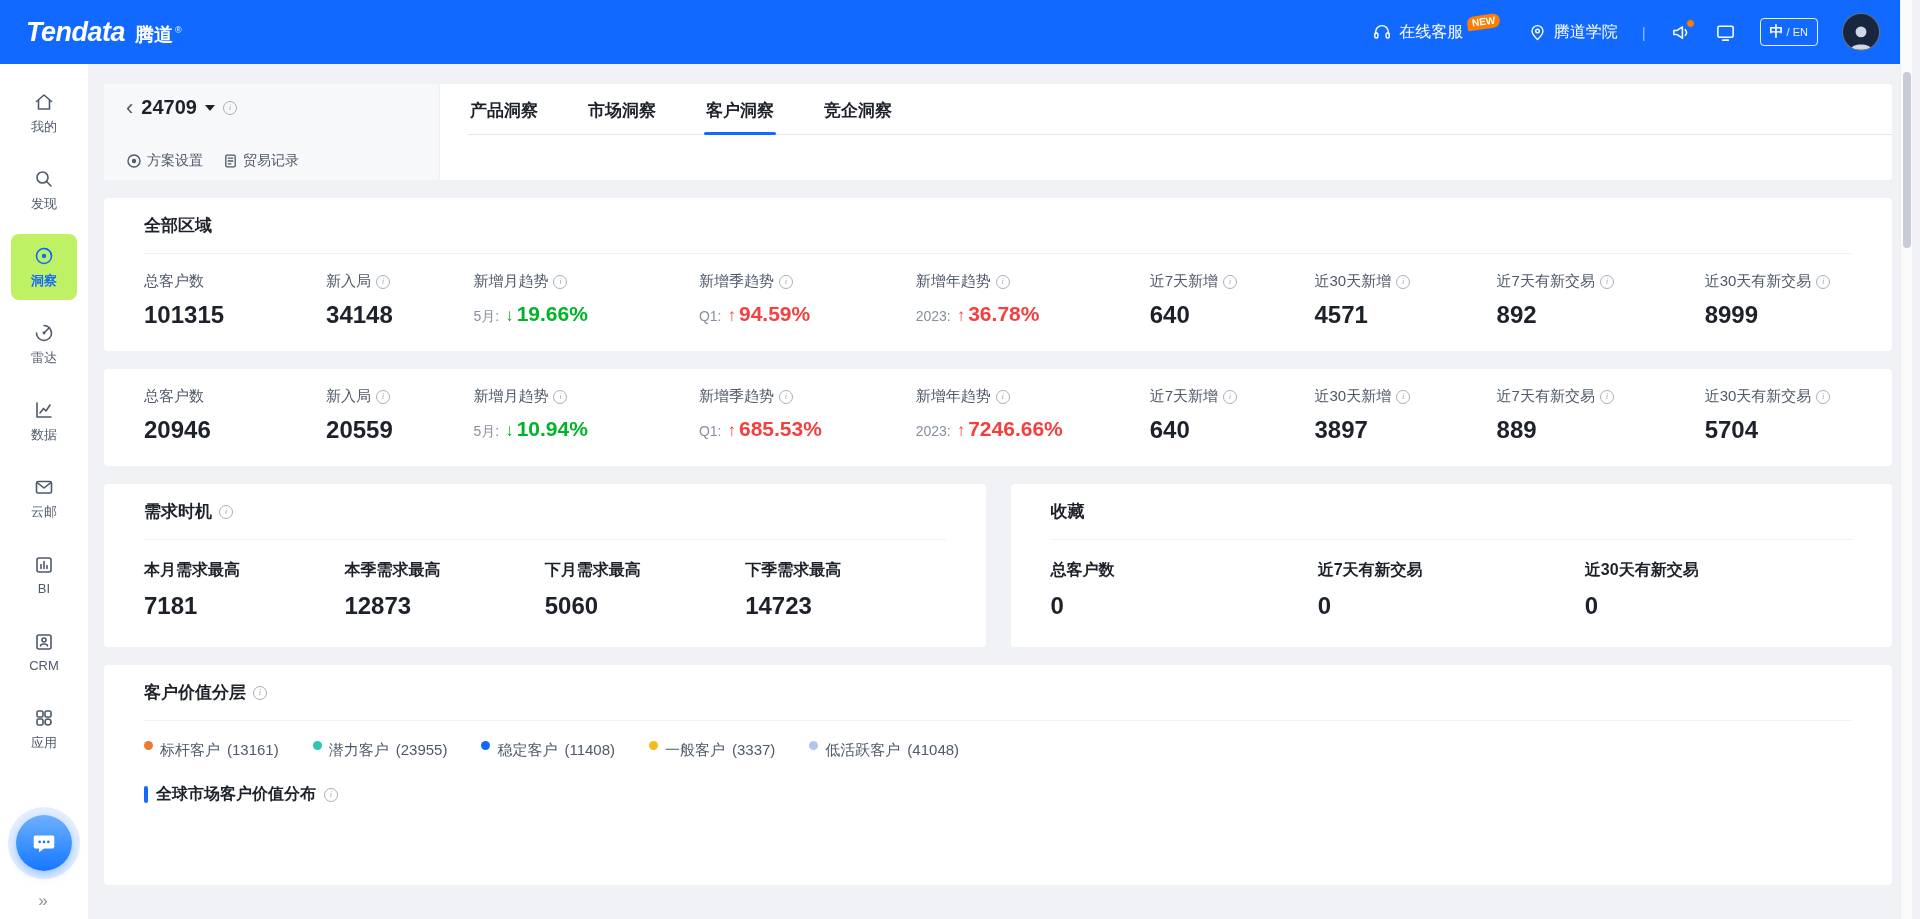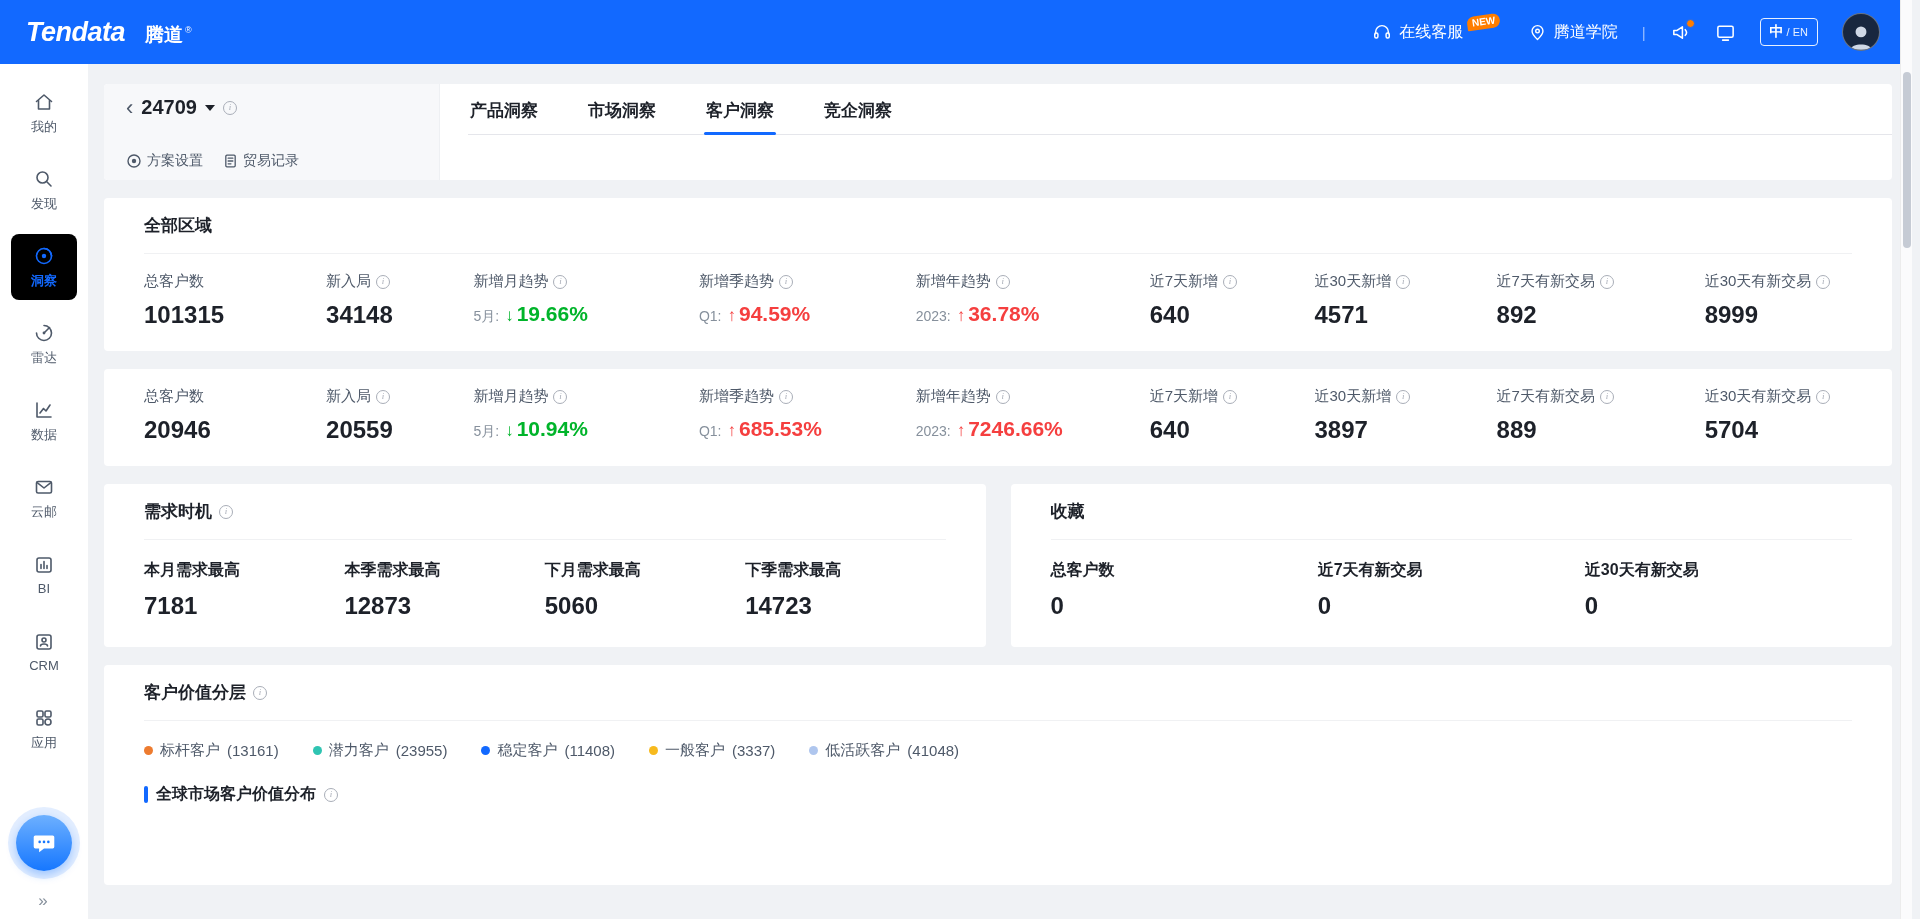--- a/index.html
+++ b/index.html
@@ -5,21 +5,21 @@
   * { box-sizing: border-box; margin: 0; padding: 0; }
   html,body { width:1920px; height:919px; overflow:hidden; }
   body { font-family:"Liberation Sans", sans-serif; background:#f0f2f5; color:#1d2129; }
   .app { position:relative; width:1912px; height:919px; }
 
   
   .hdr { position:absolute; top:0; left:0; width:1908px; height:64px; background:#1269ff;
          display:flex; align-items:center; padding:0 28px 0 26px; color:#fff; z-index:10; }
   .logo { display:flex; align-items:baseline; gap:2px; cursor:pointer; }
   .logo-main { font-size:27px; font-weight:700; font-style:italic; letter-spacing:-0.5px; }
-  .logo-cn { font-size:19px; font-weight:700; margin-left:18px; }
+  .logo-cn { font-size:19px; font-weight:700; margin-left:8px; }
   .logo-reg { font-size:9px; vertical-align:super; position:relative; top:-8px; }
   .hdr-right { margin-left:auto; display:flex; align-items:center; gap:24px; }
   .hdr-item { display:flex; align-items:center; gap:7px; font-size:16px; cursor:pointer; position:relative; }
   .new-badge { position:relative; top:-10px; left:-3px; background:#ff7d00; color:#fff; font-size:10px;
                font-weight:700; padding:1px 5px 2px; border-radius:8px 8px 8px 1px; transform:rotate(-8deg); }
   .hdr-divider { opacity:.55; font-size:15px; }
   .hdr-icon-btn { position:relative; display:flex; align-items:center; cursor:pointer; }
   .dot-badge { position:absolute; top:-3px; right:-4px; width:9px; height:9px; border-radius:50%;
                background:#ff7d00; border:1.5px solid #1269ff; }
   .lang-pill { display:flex; align-items:baseline; gap:3px; border:1px solid rgba(255,255,255,.9);
@@ -28,21 +28,21 @@
   .lang-en { font-size:11px; opacity:.9; }
   .avatar { width:38px; height:38px; border-radius:50%; background:#18273f; overflow:hidden;
             display:flex; align-items:flex-end; justify-content:center; cursor:pointer; border:1px solid rgba(255,255,255,.35); }
 
   
   .sidebar { position:absolute; top:64px; left:0; width:88px; height:855px; background:#fff;
              display:flex; flex-direction:column; align-items:center; padding-top:16px; gap:11px; z-index:5; }
   .side-item { width:66px; height:66px; border-radius:8px; display:flex; flex-direction:column;
                align-items:center; justify-content:center; gap:5px; color:#4e5969; cursor:pointer; }
   .side-item .side-label { font-size:13px; }
-  .side-item.active { background:#000000; color:#1269ff; font-weight:700; }
+  .side-item.active { background:#bef264; color:#1269ff; font-weight:700; }
   .chat-fab { position:absolute; bottom:48px; left:16px; width:56px; height:56px; border-radius:50%;
               background:linear-gradient(180deg,#6db0ff,#1677ff); display:flex; align-items:center; justify-content:center;
               box-shadow:0 0 0 8px rgba(22,119,255,.12), 0 4px 10px rgba(22,119,255,.35); cursor:pointer; }
   .side-collapse { position:absolute; bottom:8px; left:0; width:100%; text-align:center; color:#86909c;
                    font-size:17px; letter-spacing:2px; cursor:pointer; }
 
   
   .main { position:absolute; top:64px; left:88px; width:1820px; height:855px; overflow:hidden;
           padding:20px 16px 0 16px; display:flex; flex-direction:column; gap:18px; }
   .card { background:#fff; border-radius:4px; padding:0 40px; }
@@ -106,21 +106,21 @@
   .row2 { display:flex; gap:25px; flex:0 0 163px; }
   .half { flex:1; }
   .simple-stats { display:flex; padding:20px 0 24px; }
   .sstat { flex:1; display:flex; flex-direction:column; gap:13px; }
   .sstat-label { font-size:16px; color:#1d2129;font-weight:bold; }
   .sstat-value { font-size:24px; font-weight:700; line-height:1; }
 
   
   .value-card { flex:0 0 220px; }
   .legend-row { display:flex; align-items:center; gap:34px; padding:20px 0 14px; }
-  .legend-item { display:flex; align-items:center; gap:7px; cursor:pointer; }
+  .legend-item { display:flex; gap:7px; cursor:pointer; }
   .legend-dot { width:9px; height:9px; border-radius:50%; }
   .legend-label, .legend-count { font-size:15px; color:#4e5969; }
   .section-title-row { display:flex; align-items:center; gap:8px; margin-top:10px; }
   .title-bar-accent { width:4px; height:17px; background:#1269ff; border-radius:2px; }
   .section-title { font-size:16px; font-weight:700; color:#1d2129; }
 
   
   .scrollbar { position:absolute; top:0; right:0; width:12px; height:919px; background:#fbfbfc; border-left:1px solid #ececec; z-index:20; }
   .scroll-thumb { position:absolute; top:72px; left:2px; width:8px; height:176px; background:#c6cbd4; border-radius:4px; cursor:pointer; }
 

